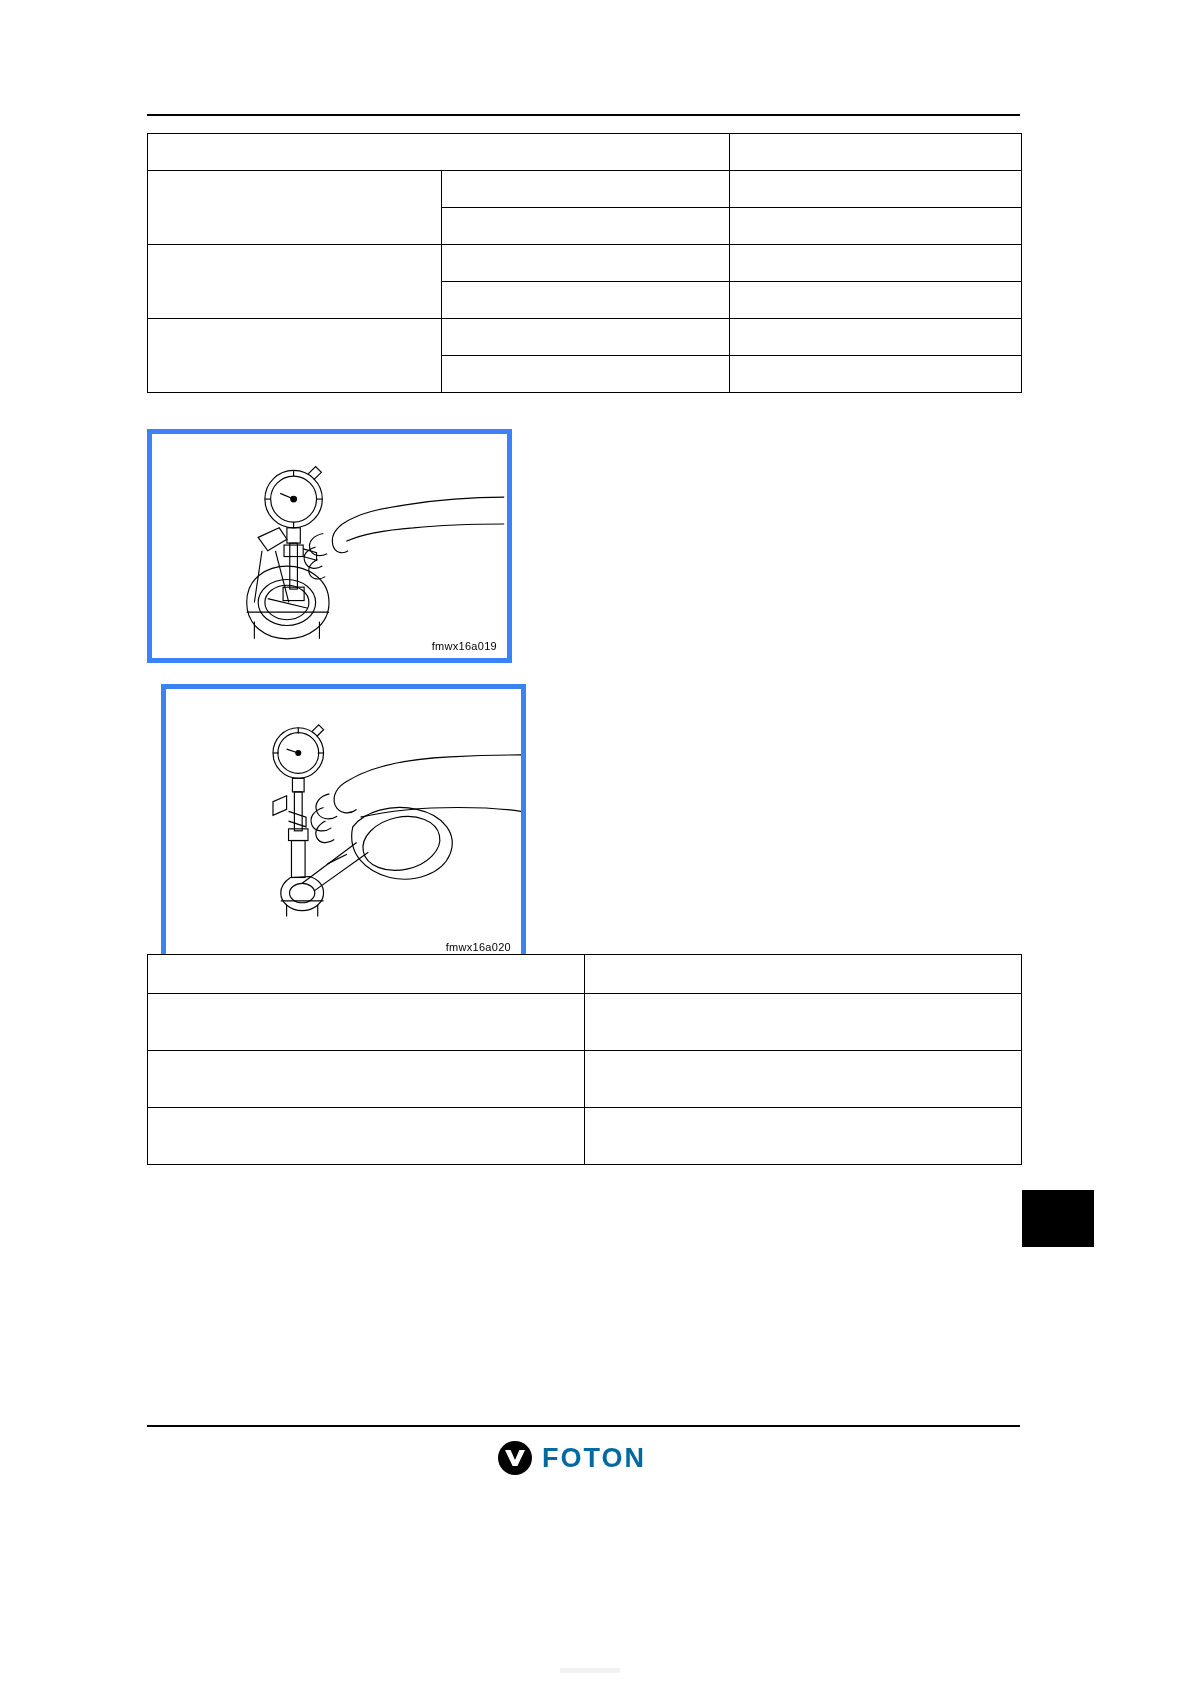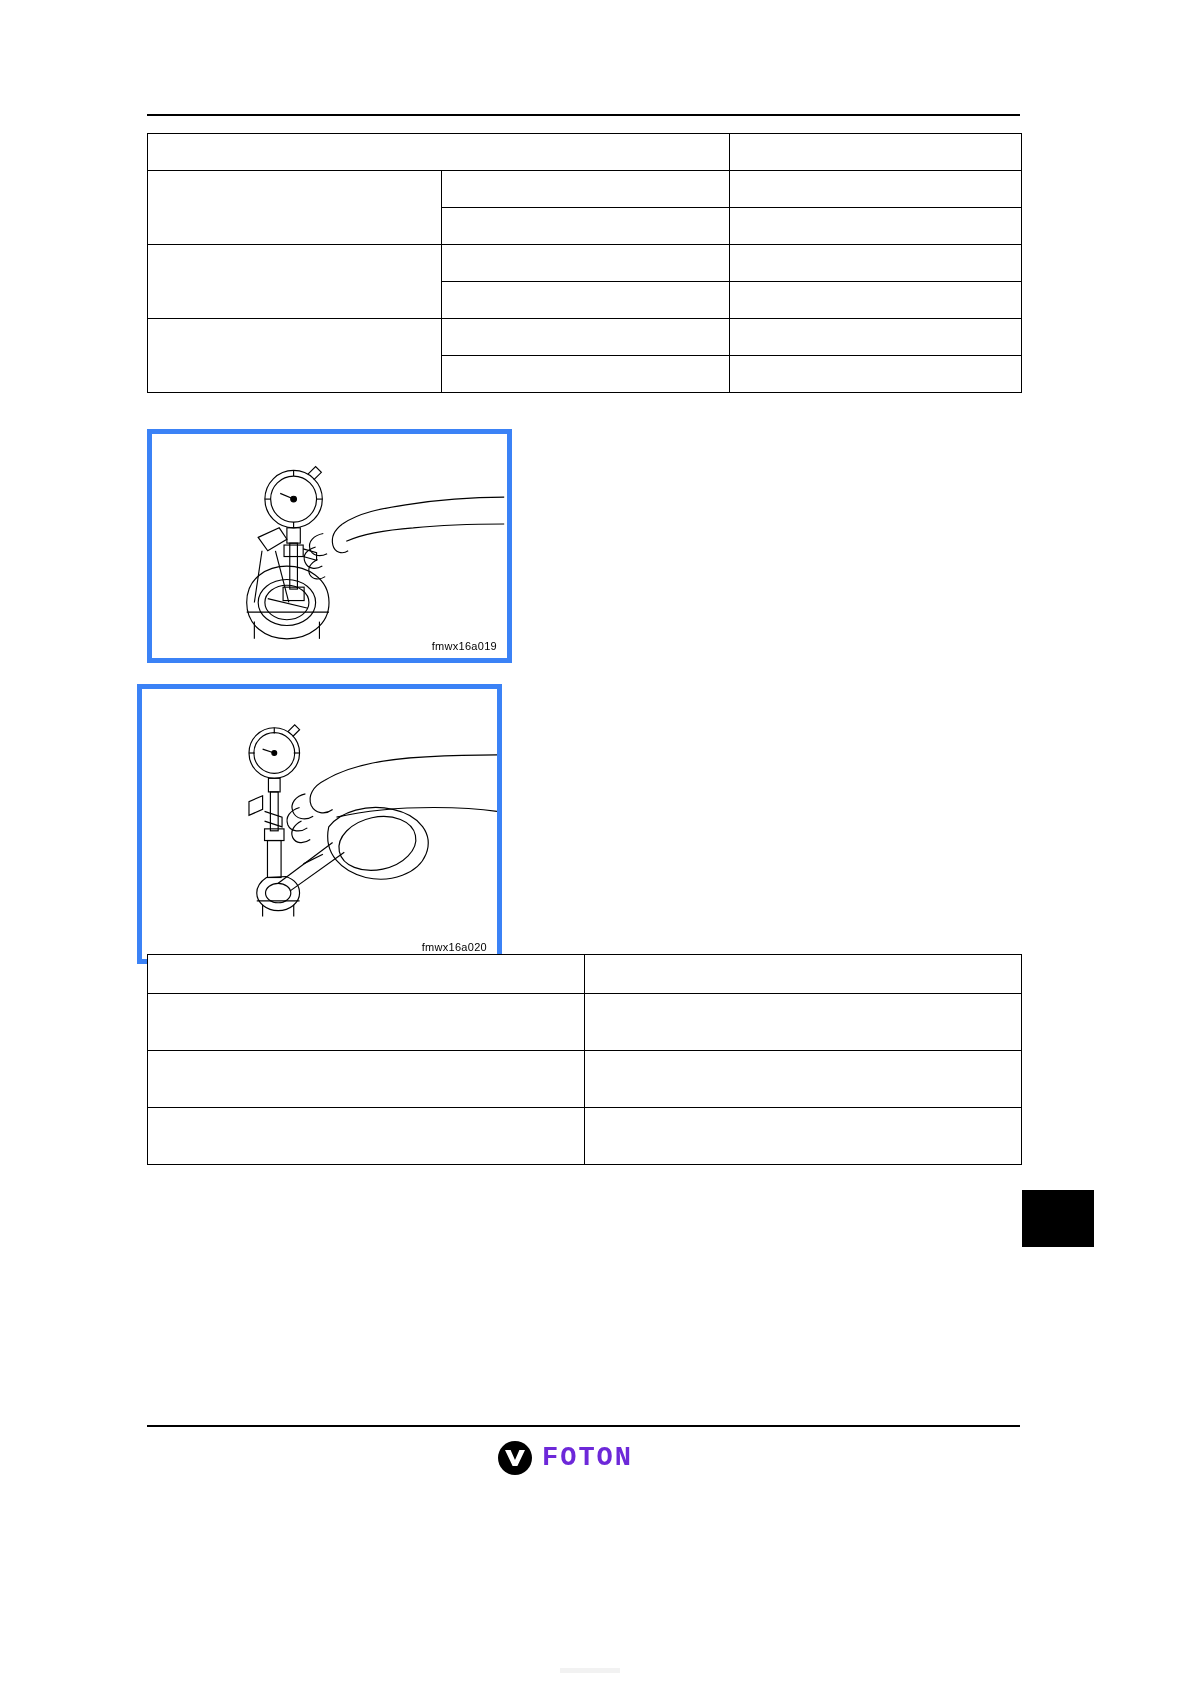--- a/index.html
+++ b/index.html
@@ -62,21 +62,21 @@
     background: #ffffff;
     box-sizing: border-box;
   }
   .fig-one {
     left: 147px;
     top: 429px;
     width: 365px;
     height: 234px;
   }
   .fig-two {
-    left: 137px;
+    left: 161px;
     top: 684px;
     width: 365px;
     height: 280px;
   }
   .fig-caption {
     position: absolute;
     right: 10px;
     bottom: 6px;
     font-size: 11px;
     font-family: "Liberation Sans", sans-serif;
@@ -142,25 +142,25 @@
     content: "";
     position: absolute;
     left: 7px;
     top: 9px;
     width: 20px;
     height: 16px;
     background: #ffffff;
     clip-path: polygon(0% 0%, 28% 0%, 50% 62%, 72% 0%, 100% 0%, 62% 100%, 38% 100%);
   }
   .logo-text {
-    font-family: Liberation Mono, monospace;
+    font-family: Liberation Sans, sans-serif;
     font-size: 27px;
     font-weight: bold;
     letter-spacing: 2px;
-    color: #6d28d9;
+    color: #0369a1;
     line-height: 1;
   }
   .bottom-mark {
     position: absolute;
     left: 560px;
     top: 1668px;
     width: 60px;
     height: 5px;
     background: #f2f2f2;
   }

